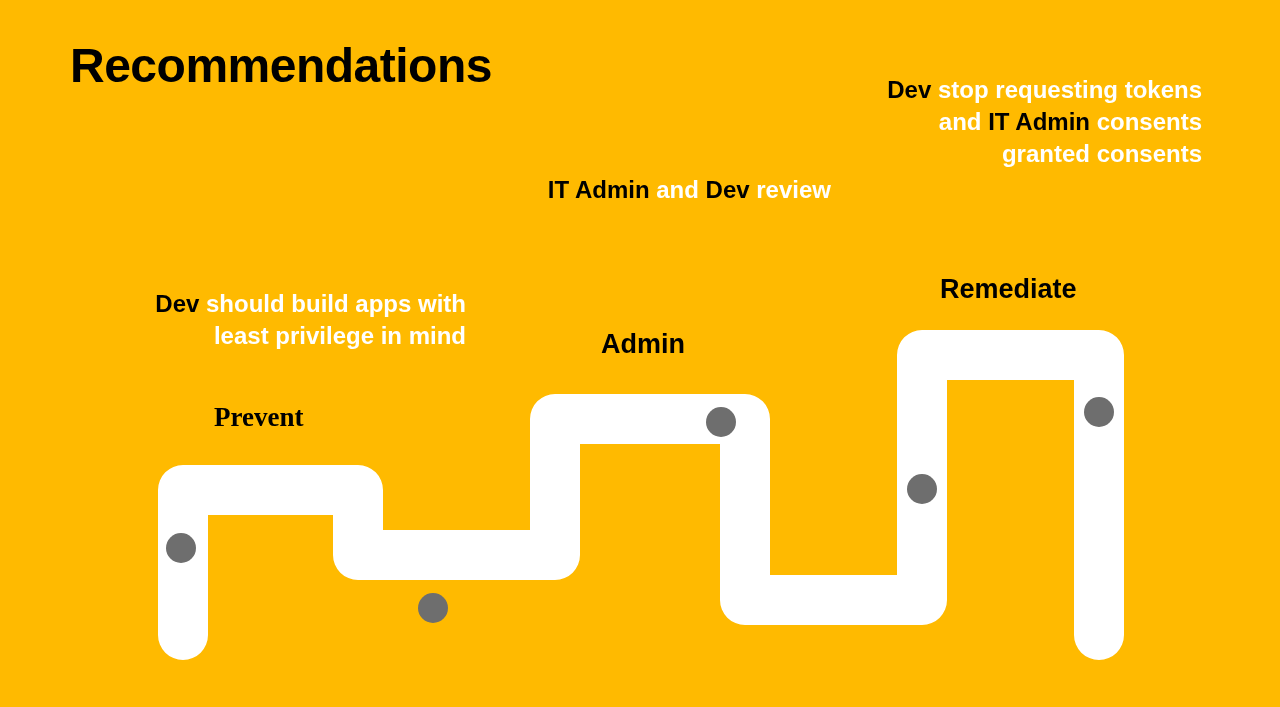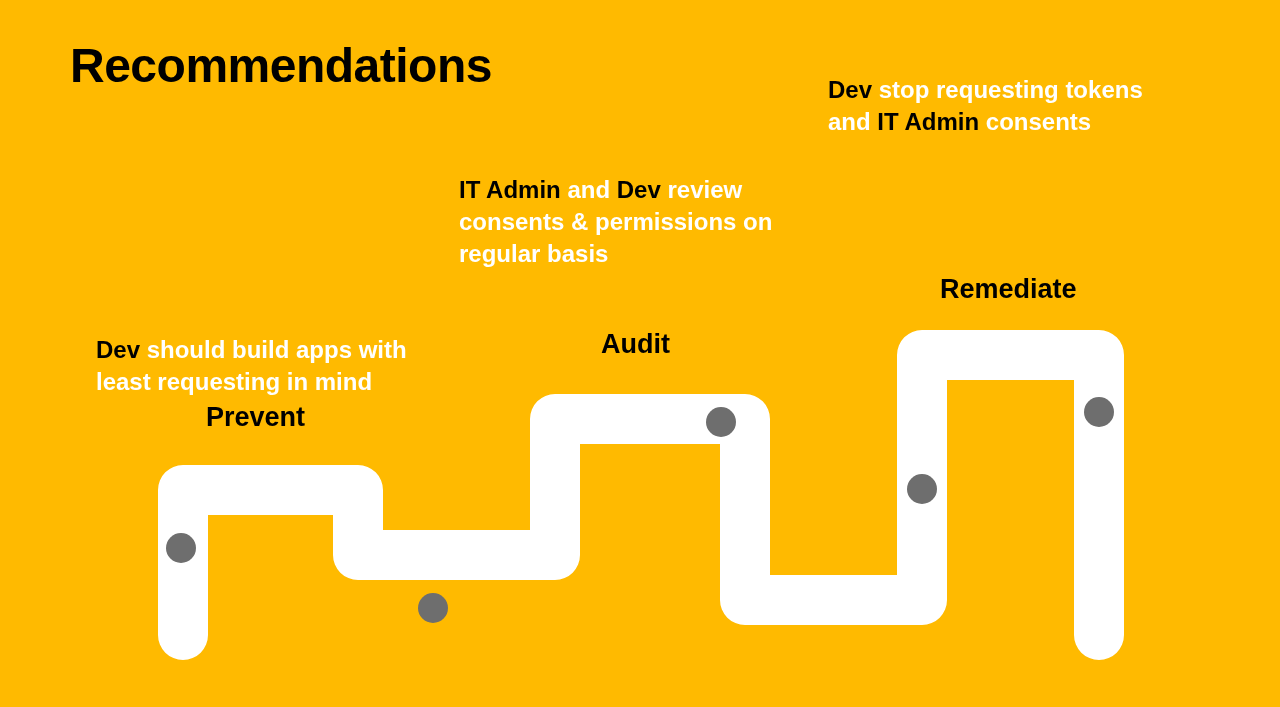--- a/index.html
+++ b/index.html
@@ -46,36 +46,36 @@
 
   
   .stage-label {
     position: absolute;
     font-size: 27px;
     font-weight: bold;
     color: #000000;
     white-space: nowrap;
     text-align: left;
   }
-  #stage-label-prevent   { left: 206px; top: 402px; }
+  #stage-label-prevent   { left: 214px; top: 402px; font-family: Liberation Serif, serif; }
   #stage-label-audit     { left: 601px; top: 329px; }
   #stage-label-remediate { left: 940px; top: 274px; }
 
   
   .callout {
     position: absolute;
     font-size: 24px;
     font-weight: bold;
     line-height: 1.33;
     color: #FFFFFF;
-    text-align: left;
+    text-align: right;
   }
   .callout .hl { color: #000000; }
 
-  #callout-prevent   { left: 96px;  top: 288px; width: 370px; margin-top: 46px; }
+  #callout-prevent   { left: 96px;  top: 288px; width: 370px; }
   #callout-audit     { left: 459px; top: 174px; width: 372px; }
   #callout-remediate { left: 828px; top: 74px;  width: 374px; }
 </style>
 </head>
 <body>
 
 <div id="slide">
 
   <div id="page-title">Recommendations</div>
 
@@ -95,33 +95,33 @@
 
     <circle cx="181" cy="548" r="15" fill="#6E6E6E"></circle>
     <circle cx="433" cy="608" r="15" fill="#6E6E6E"></circle>
     <circle cx="721" cy="422" r="15" fill="#6E6E6E"></circle>
     <circle cx="922" cy="489" r="15" fill="#6E6E6E"></circle>
     <circle cx="1099" cy="412" r="15" fill="#6E6E6E"></circle>
   </svg>
 
   <div class="stage-label" id="stage-label-prevent">Prevent</div>
 
-  <div class="stage-label" id="stage-label-audit">Audit</div>
+  <div class="stage-label" id="stage-label-audit">Admin</div>
 
   <div class="stage-label" id="stage-label-remediate">Remediate</div>
 
   <div class="callout" id="callout-prevent">
     <span class="hl">Dev</span><span> should build apps with</span><br>
-    <span>least requesting in mind</span>
+    <span>least privilege in mind</span>
   </div>
 
   <div class="callout" id="callout-audit">
     <span class="hl">IT Admin</span><span> and </span><span class="hl">Dev</span><span> review</span><br>
-    <span>consents &amp; permissions on</span><br>
-    <span>regular basis</span>
+    <br>
   </div>
 
   <div class="callout" id="callout-remediate">
     <span class="hl">Dev</span><span> stop requesting tokens</span><br>
     <span>and </span><span class="hl">IT Admin</span><span> consents</span><br>
+    <span>granted consents</span>
   </div>
 
 </div>
 
 </body></html>

